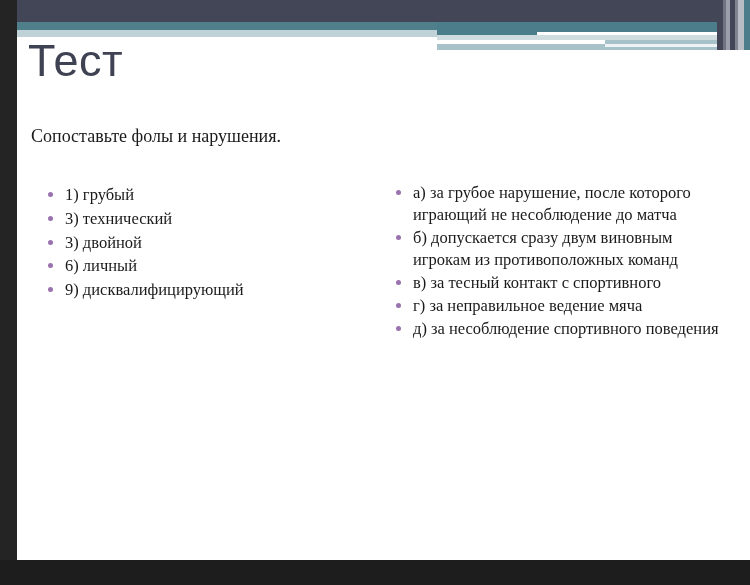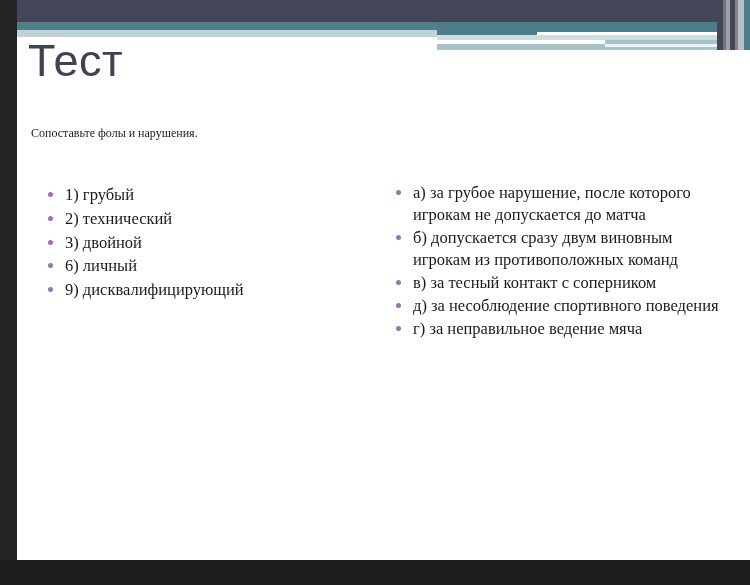--- a/index.html
+++ b/index.html
@@ -114,21 +114,21 @@
     letter-spacing: 0.5px;
     line-height: 1.1;
     white-space: nowrap;
   }
 
   
   .lead {
     position: absolute;
     left: 14px; top: 126px;
     font-family: "Liberation Serif", serif;
-    font-size: 12px;
+    font-size: 18px;
     color: #1a1a1a;
     white-space: nowrap;
   }
 
   .col {
     position: absolute;
     font-family: "Liberation Serif", serif;
     color: #1a1a1a;
   }
   .col-left  { left: 26px;  top: 184px; width: 330px; }
@@ -191,31 +191,31 @@
         <div class="vstripe" style="left: 27px; width: 6px; background: rgb(76, 125, 138);"></div>
       </div>
 
     <div class="title">Тест</div>
 
     <div class="lead">Сопоставьте фолы и нарушения.</div>
 
     <div class="col col-left">
       <ul class="bullets">
         <li>1) грубый</li>
-        <li>2) технический</li>
+        <li>3) технический</li>
         <li>3) двойной</li>
         <li>6) личный</li>
         <li>9) дисквалифицирующий</li>
       </ul>
     </div>
 
     <div class="col col-right">
       <ul class="bullets">
-        <li>а) за грубое нарушение, после которого игрокам не допускается до матча</li>
+        <li>а) за грубое нарушение, после которого играющий не несоблюдение до матча</li>
         <li>б) допускается сразу двум виновным игрокам из противоположных команд</li>
-        <li>в) за тесный контакт с соперником</li>
+        <li>в) за тесный контакт с спортивного</li>
+        <li>г)  за неправильное ведение мяча</li>
         <li>д) за несоблюдение спортивного поведения</li>
-        <li>г)  за неправильное ведение мяча</li>
       </ul>
     </div>
 
   </div>
 </div>
 
 </body></html>

